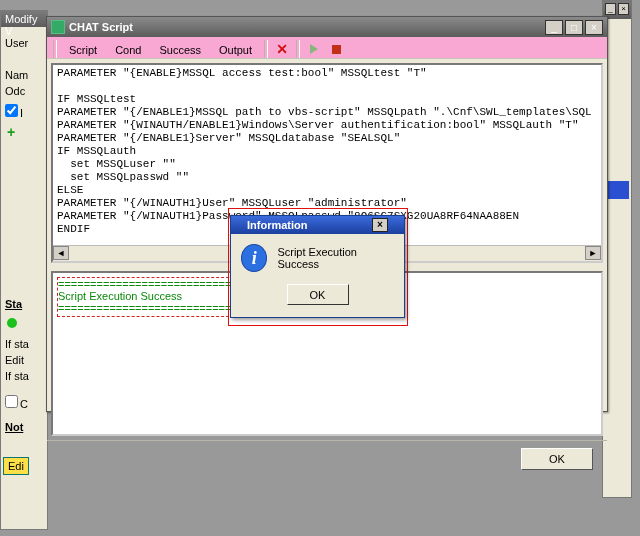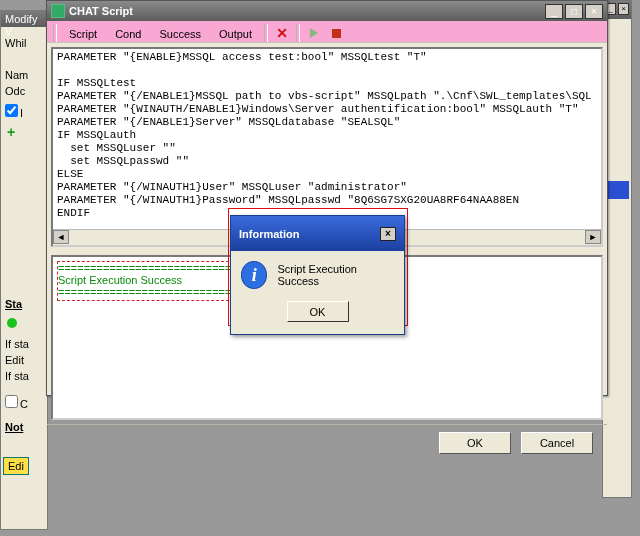--- a/index.html
+++ b/index.html
@@ -16,21 +16,21 @@
   .bg-modify .btn { border:1px solid #0f766e; background:#fde047; padding:2px 4px; }
   .bg-modify input[type=checkbox]{ margin:3px 2px;}
 
   
   .bg-right { position:absolute; right:8px; top:0; width:30px; height:498px; background:#ece9d8; border:1px solid #777; }
   .bg-right .tb { height:18px; background:linear-gradient(#7b7b7b,#5d5d5d); display:flex; justify-content:flex-end; gap:2px; padding:2px;}
   .bg-right .wbtn { width:14px;height:12px;background:#d4d0c8;border:1px solid #333;font-size:8px;line-height:10px;text-align:center;}
   .bg-right .bluebar { position:absolute; top:180px; right:2px; width:22px; height:18px; background:#2a4fd0;}
 
   
-  .chat-win { position:absolute; left:46px; top:0; width:562px; height:396px; background:#ece9d8; border:1px solid #555; box-shadow:1px 1px 2px rgba(0,0,0,.4);}
+  .chat-win { position:absolute; left:46px; top:16px; width:562px; height:396px; background:#ece9d8; border:1px solid #555; box-shadow:1px 1px 2px rgba(0,0,0,.4);}
   .chat-win .titlebar { height:20px; background:linear-gradient(#8a8a8a,#5c5c5c); color:#fff; display:flex; align-items:center; padding:0 4px;}
   .chat-win .titlebar .ico { width:14px;height:14px;background:#3a6; margin-right:4px; border:1px solid #fff3;}
   .chat-win .titlebar .ttl { flex:1; font-weight:bold;}
   .chat-win .wbtns { display:flex; gap:2px;}
   .chat-win .wbtns .b { width:18px;height:15px;background:#d4d0c8;border:1px solid #333;font-size:10px;text-align:center;line-height:13px;}
 
   .menubar { height:22px; background:#f9a8d4; border-bottom:1px solid #c8c4b8; display:flex; align-items:flex-end; padding:0 4px; gap:2px;}
   .menubar .sep { width:4px; height:18px; border-left:1px solid #b8b4a8; border-right:1px solid #fff; margin:0 2px;}
   .menubar .mitem { padding:2px 8px; cursor:default;}
   .menubar .tbtn { width:20px;height:18px; display:flex;align-items:center;justify-content:center;}
@@ -53,35 +53,35 @@
   .red-dash { border:1px dashed #d02020; display:inline-block; padding:0 4px 2px 0; }
 
   .btnrow { height:36px; border-top:1px solid #b8b4a8; display:flex; justify-content:flex-end; align-items:center; gap:10px; padding:0 14px;}
   .btn-std { min-width:72px; height:22px; background:#ece9d8; border:1px solid #555; border-top-color:#fff; border-left-color:#fff; }
 
   
   .red-box { position:absolute; border:1px solid #e01010; pointer-events:none;}
 
   
   .info-dlg { position:absolute; left:230px; top:215px; width:175px; background:#ece9d8; border:1px solid #1b3f8f; box-shadow:2px 2px 4px rgba(0,0,0,.4);}
-  .info-dlg .dtb { height:35px; background:linear-gradient(#3b6bdc,#1b3f9f); color:#fff; display:flex; align-items:center; padding:0 8px; font-weight:bold;}
+  .info-dlg .dtb { height:18px; background:linear-gradient(#3b6bdc,#1b3f9f); color:#fff; display:flex; align-items:center; padding:0 16px; font-weight:bold;}
   .info-dlg .dtb .dttl { flex:1;}
   .info-dlg .dtb .xb { width:16px;height:14px;background:#d4d0c8;border:1px solid #222;color:#000;text-align:center;line-height:12px;font-size:10px;}
   .info-dlg .dbody { padding:10px 10px 6px 10px; display:flex; align-items:center; gap:10px;}
   .info-dlg .iicon { width:28px;height:28px;border-radius:50%;background:#2b6fe0;color:#fff;font-family:Georgia,serif;font-style:italic;font-size:18px;font-weight:bold;display:flex;align-items:center;justify-content:center;border:1px solid #1a4aa8;}
   .info-dlg .dbtnrow { text-align:center; padding:6px 0 12px 0;}
   .info-dlg .okbtn { min-width:62px; height:21px; background:#ece9d8; border:1px solid #333; border-top-color:#fff; border-left-color:#fff;}
 </style>
 </head>
 <body>
 
 <div class="bg-modify">
   <div class="titlebar">Modify V</div>
   <div class="body">
-    <div class="lbl">Whil</div>
+    <div class="lbl">User</div>
     <div style="height:12px"></div>
     <div class="lbl" style="font-weight:normal">Nam</div>
     <div class="lbl">Odc</div>
     <input type="checkbox" checked="" style="">I
     <span class="green-plus">+</span>
     <div style="height:150px"></div>
     <div class="lbl status-hdr">Sta</div>
     <span class="dot"></span>
     <div class="lbl">If sta</div>
     <div class="lbl">Edit</div>
@@ -157,21 +157,20 @@
   </div>
 
   <div class="out-wrap">
     <div class="output"><span class="red-dash"><span class="line">=============================</span>
 <span class="line">Script Execution Success</span>
 <span class="line">=============================</span></span></div>
   </div>
 
   <div class="btnrow">
     <button class="btn-std">OK</button>
-    <button class="btn-std">Cancel</button>
   </div>
 </div>
 
 <div class="red-box" style="left:228px; top:208px; width:180px; height:118px;"></div>
 
 <div class="info-dlg">
   <div class="dtb">
     <span class="dttl">Information</span>
     <div class="xb">×</div>
   </div>

